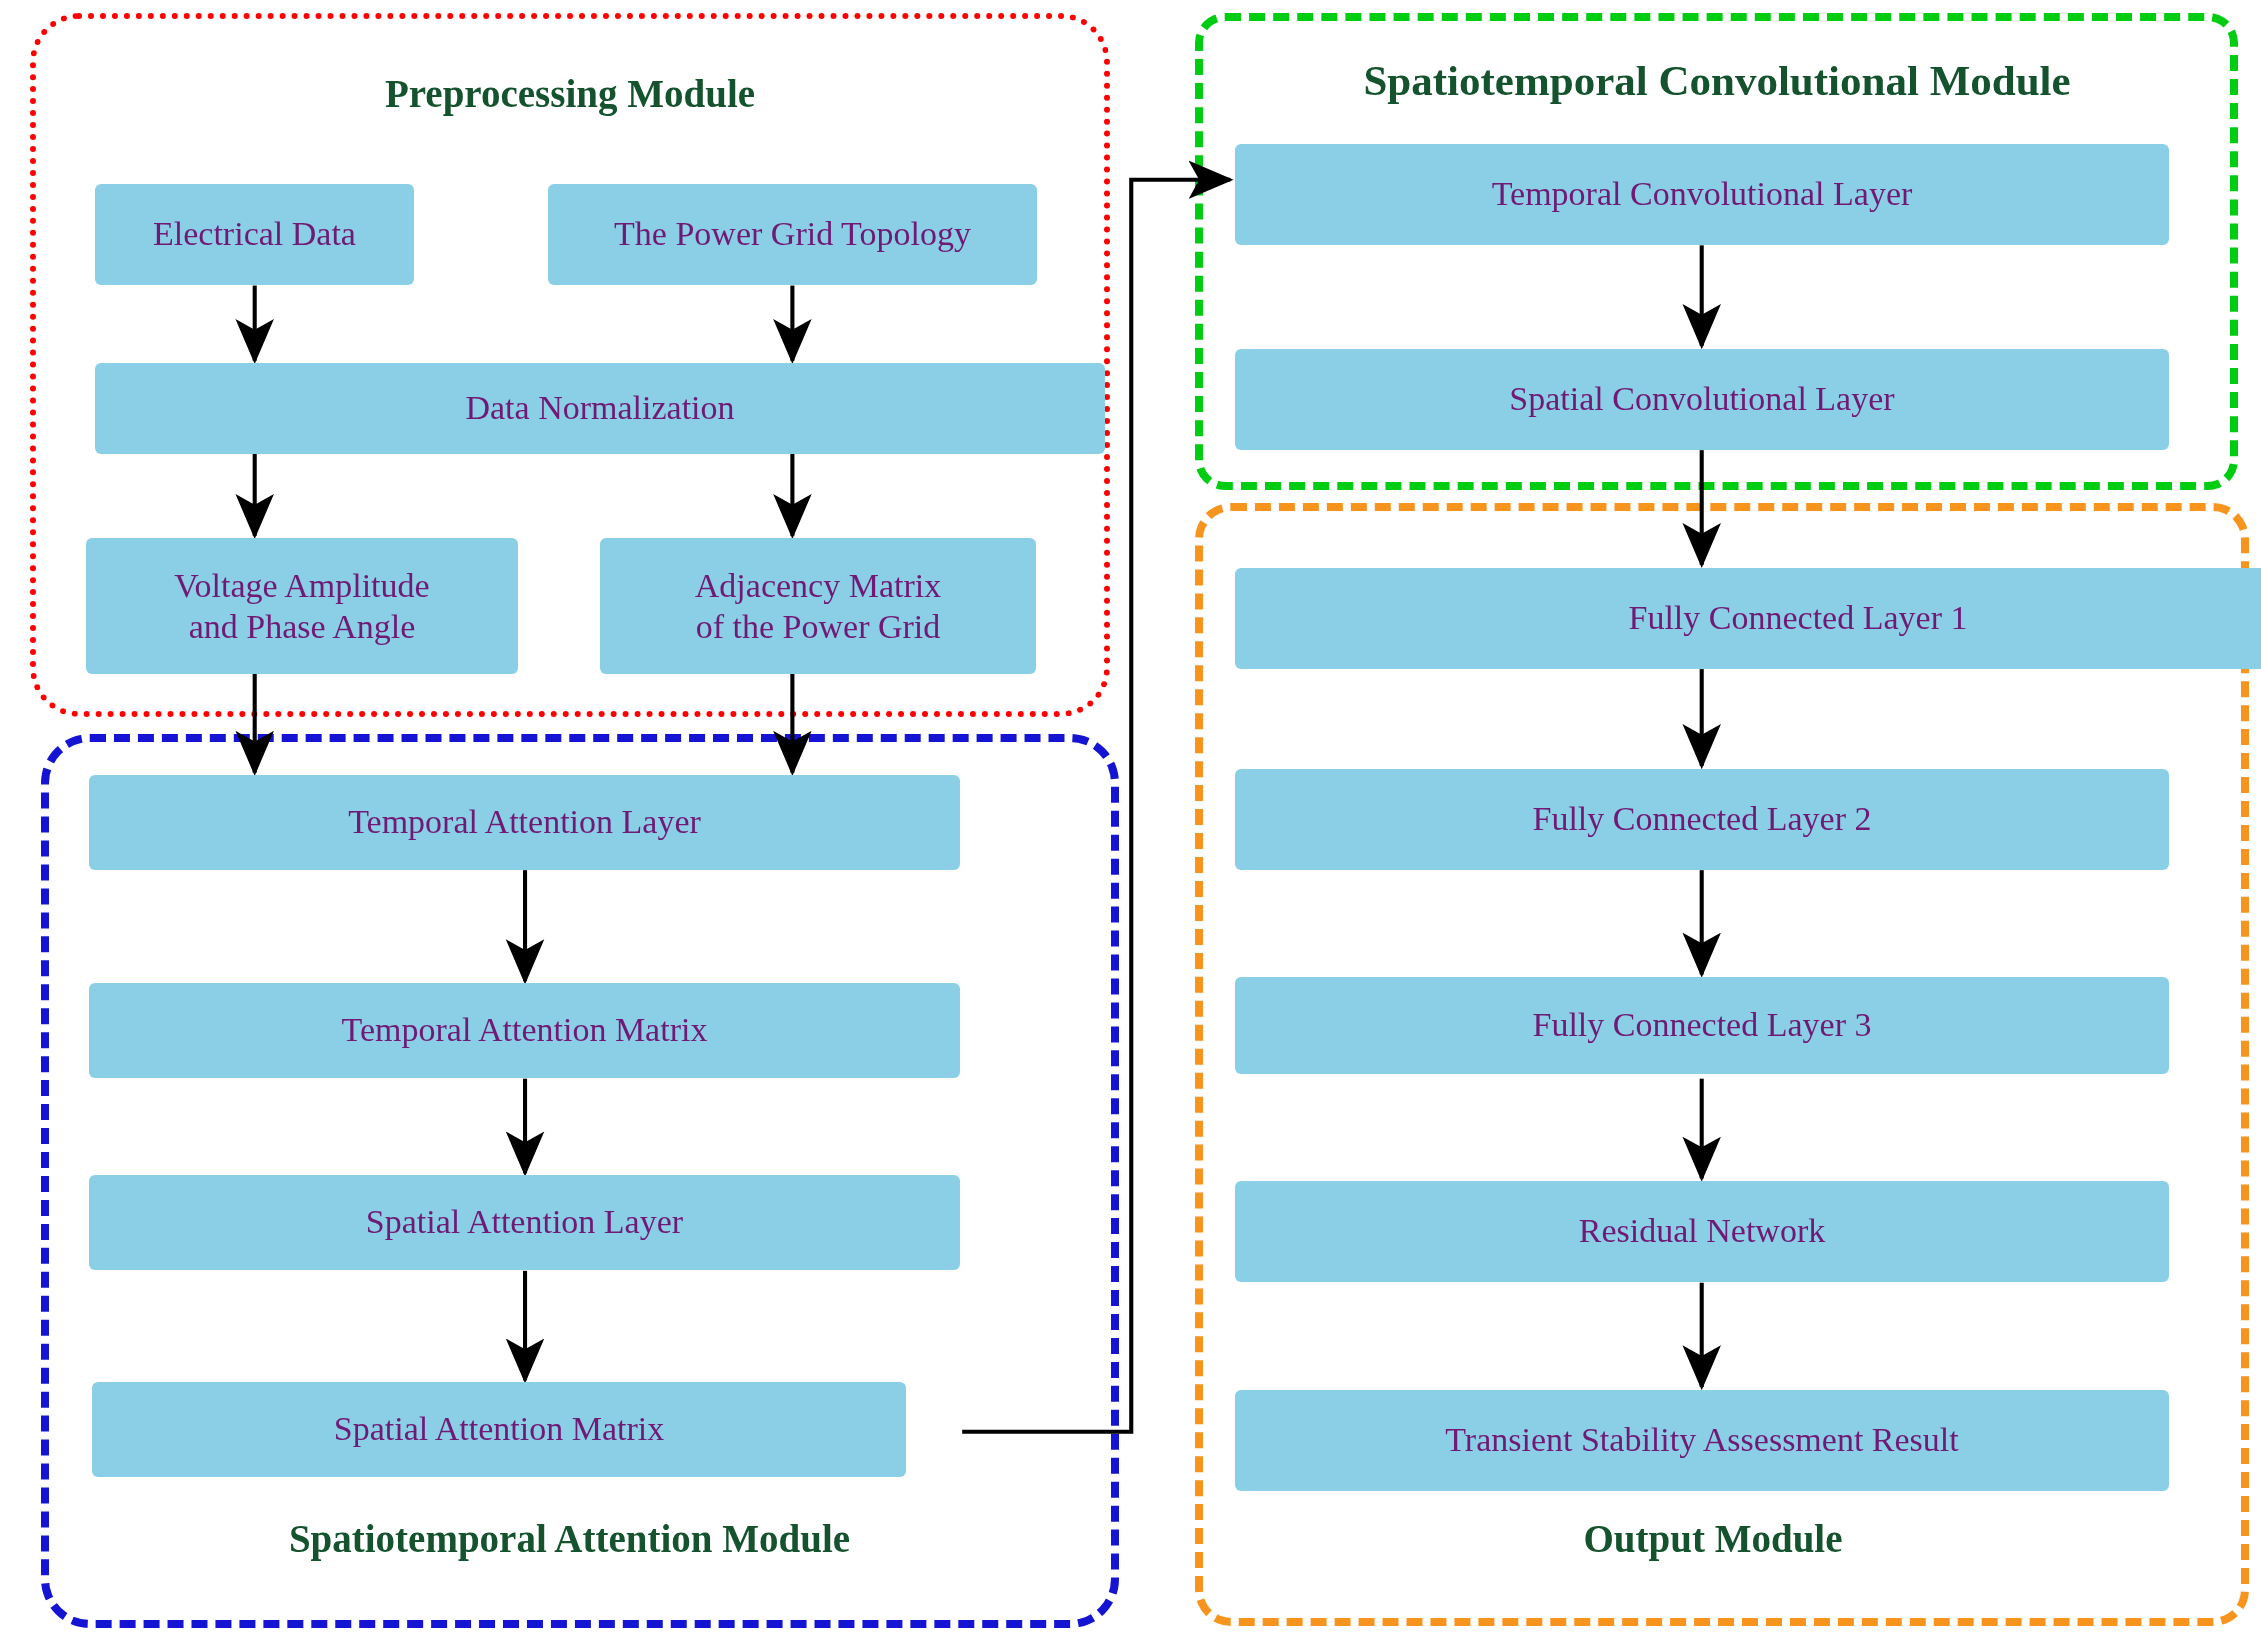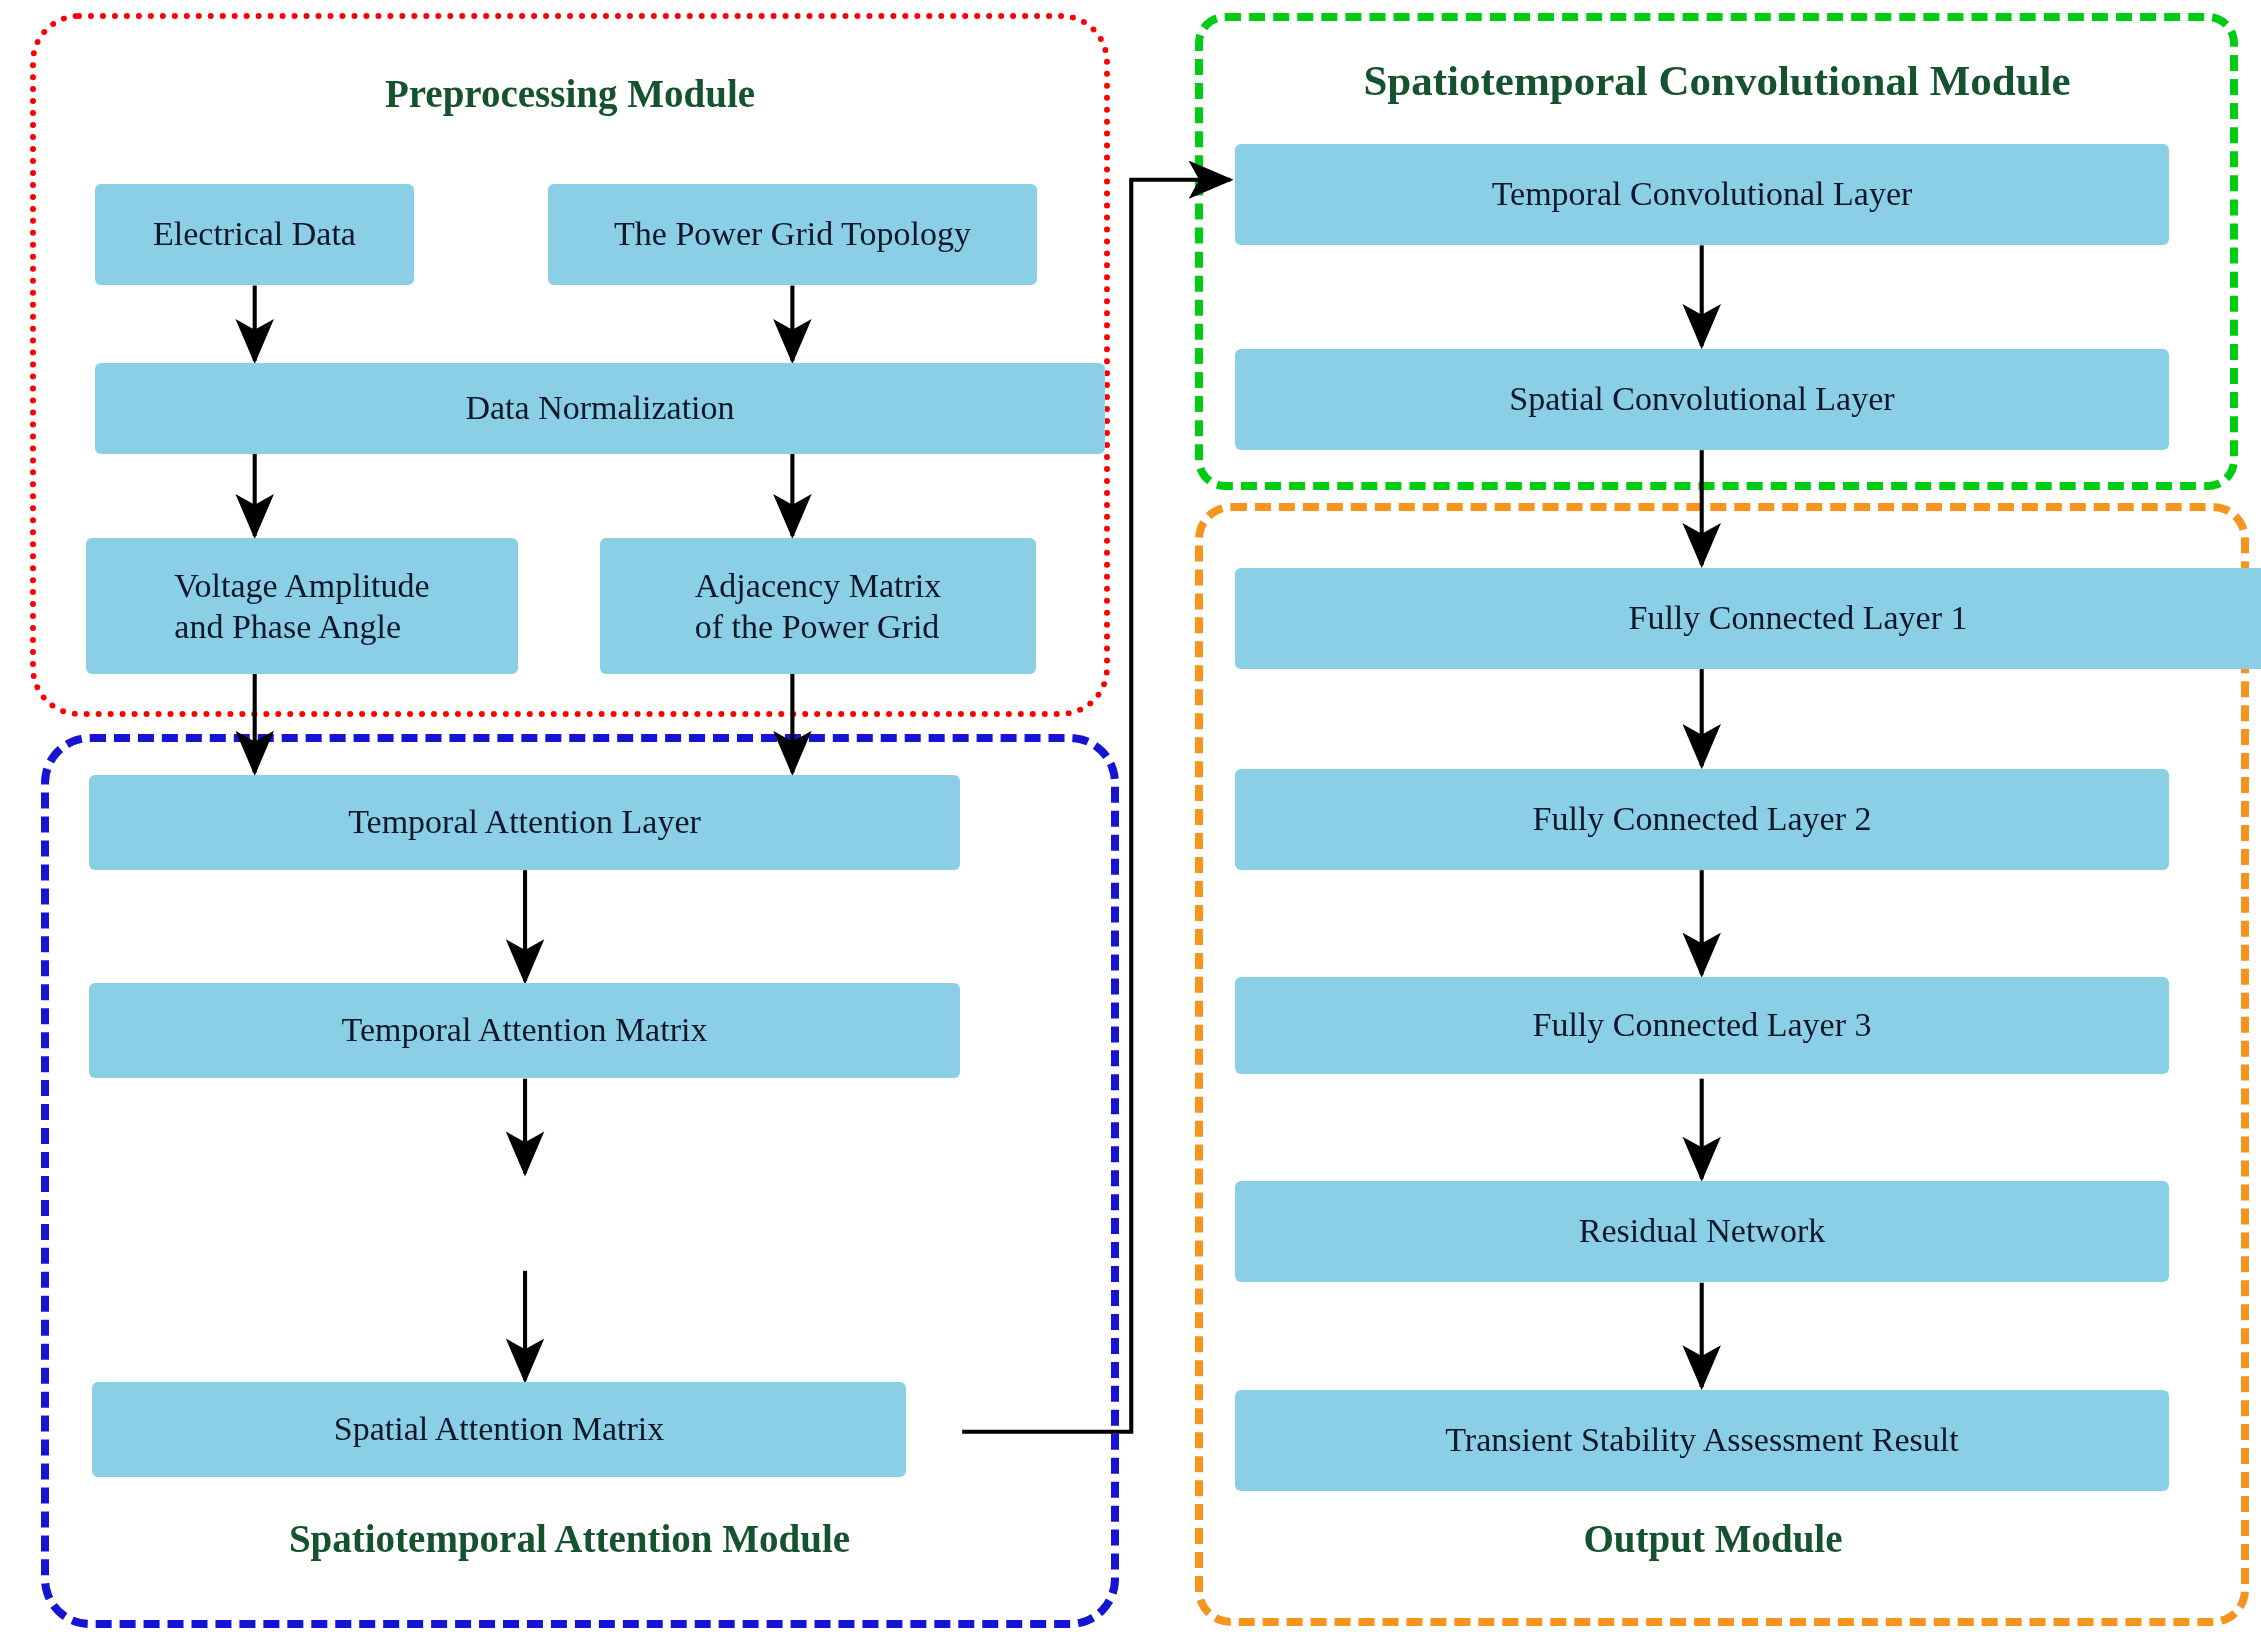--- a/index.html
+++ b/index.html
@@ -22,21 +22,21 @@
   .mtitle{position:absolute;font-weight:bold;color:#14532d;
           text-align:center;white-space:nowrap;letter-spacing:0px;}
   .t-pre  {left:190px; top:71px;  width:760px; font-size:39px;}
   .t-conv {left:1259px;top:56px;  width:916px; font-size:43px;}
   .t-attn {left:171px; top:1516px;width:797px; font-size:39px;}
   .t-out  {left:1251px;top:1516px;width:924px; font-size:39px;}
 
   
   .box{position:absolute;background:#8ACFE6;border-radius:6px;
        display:flex;align-items:center;justify-content:center;
-       color:#0f172a;font-size:34px;line-height:1.18;
+       text-align:center;color:#701a75;font-size:34px;line-height:1.18;
        box-sizing:border-box;padding:3px 13px;}
   .box.two-line{font-size:34px;line-height:1.22;}
 
   
   .b-elec  {left:95px; top:184px;  width:319px; height:101px;}
   .b-topo  {left:548px; top:184px;  width:489px; height:101px;}
   .b-norm  {left:95px; top:363px;  width:1010px;height:91px;}
   .b-volt  {left:86px; top:538px;  width:432px; height:136px;}
   .b-adj   {left:600px; top:538px;  width:436px; height:136px;}
   .b-tatl  {left:89px; top:775px; width:871px;height:95px;}
@@ -131,20 +131,21 @@
     <span>
       <span>Adjacency Matrix</span><br>
       <span>of the Power Grid</span>
     </span>
   </div>
 
   <div class="box b-tatm">Temporal Attention Matrix</div>
 
   <div class="box b-tatl">Temporal Attention Layer</div>
 
+  <div class="box b-satl">Spatial Attention Layer</div>
 
   <div class="box b-satm">Spatial Attention Matrix</div>
 
   <div class="box b-tcl">Temporal Convolutional Layer</div>
 
   <div class="box b-scl">Spatial Convolutional Layer</div>
 
   <div class="box b-fc1">Fully Connected Layer 1</div>
 
   <div class="box b-fc2">Fully Connected Layer 2</div>

